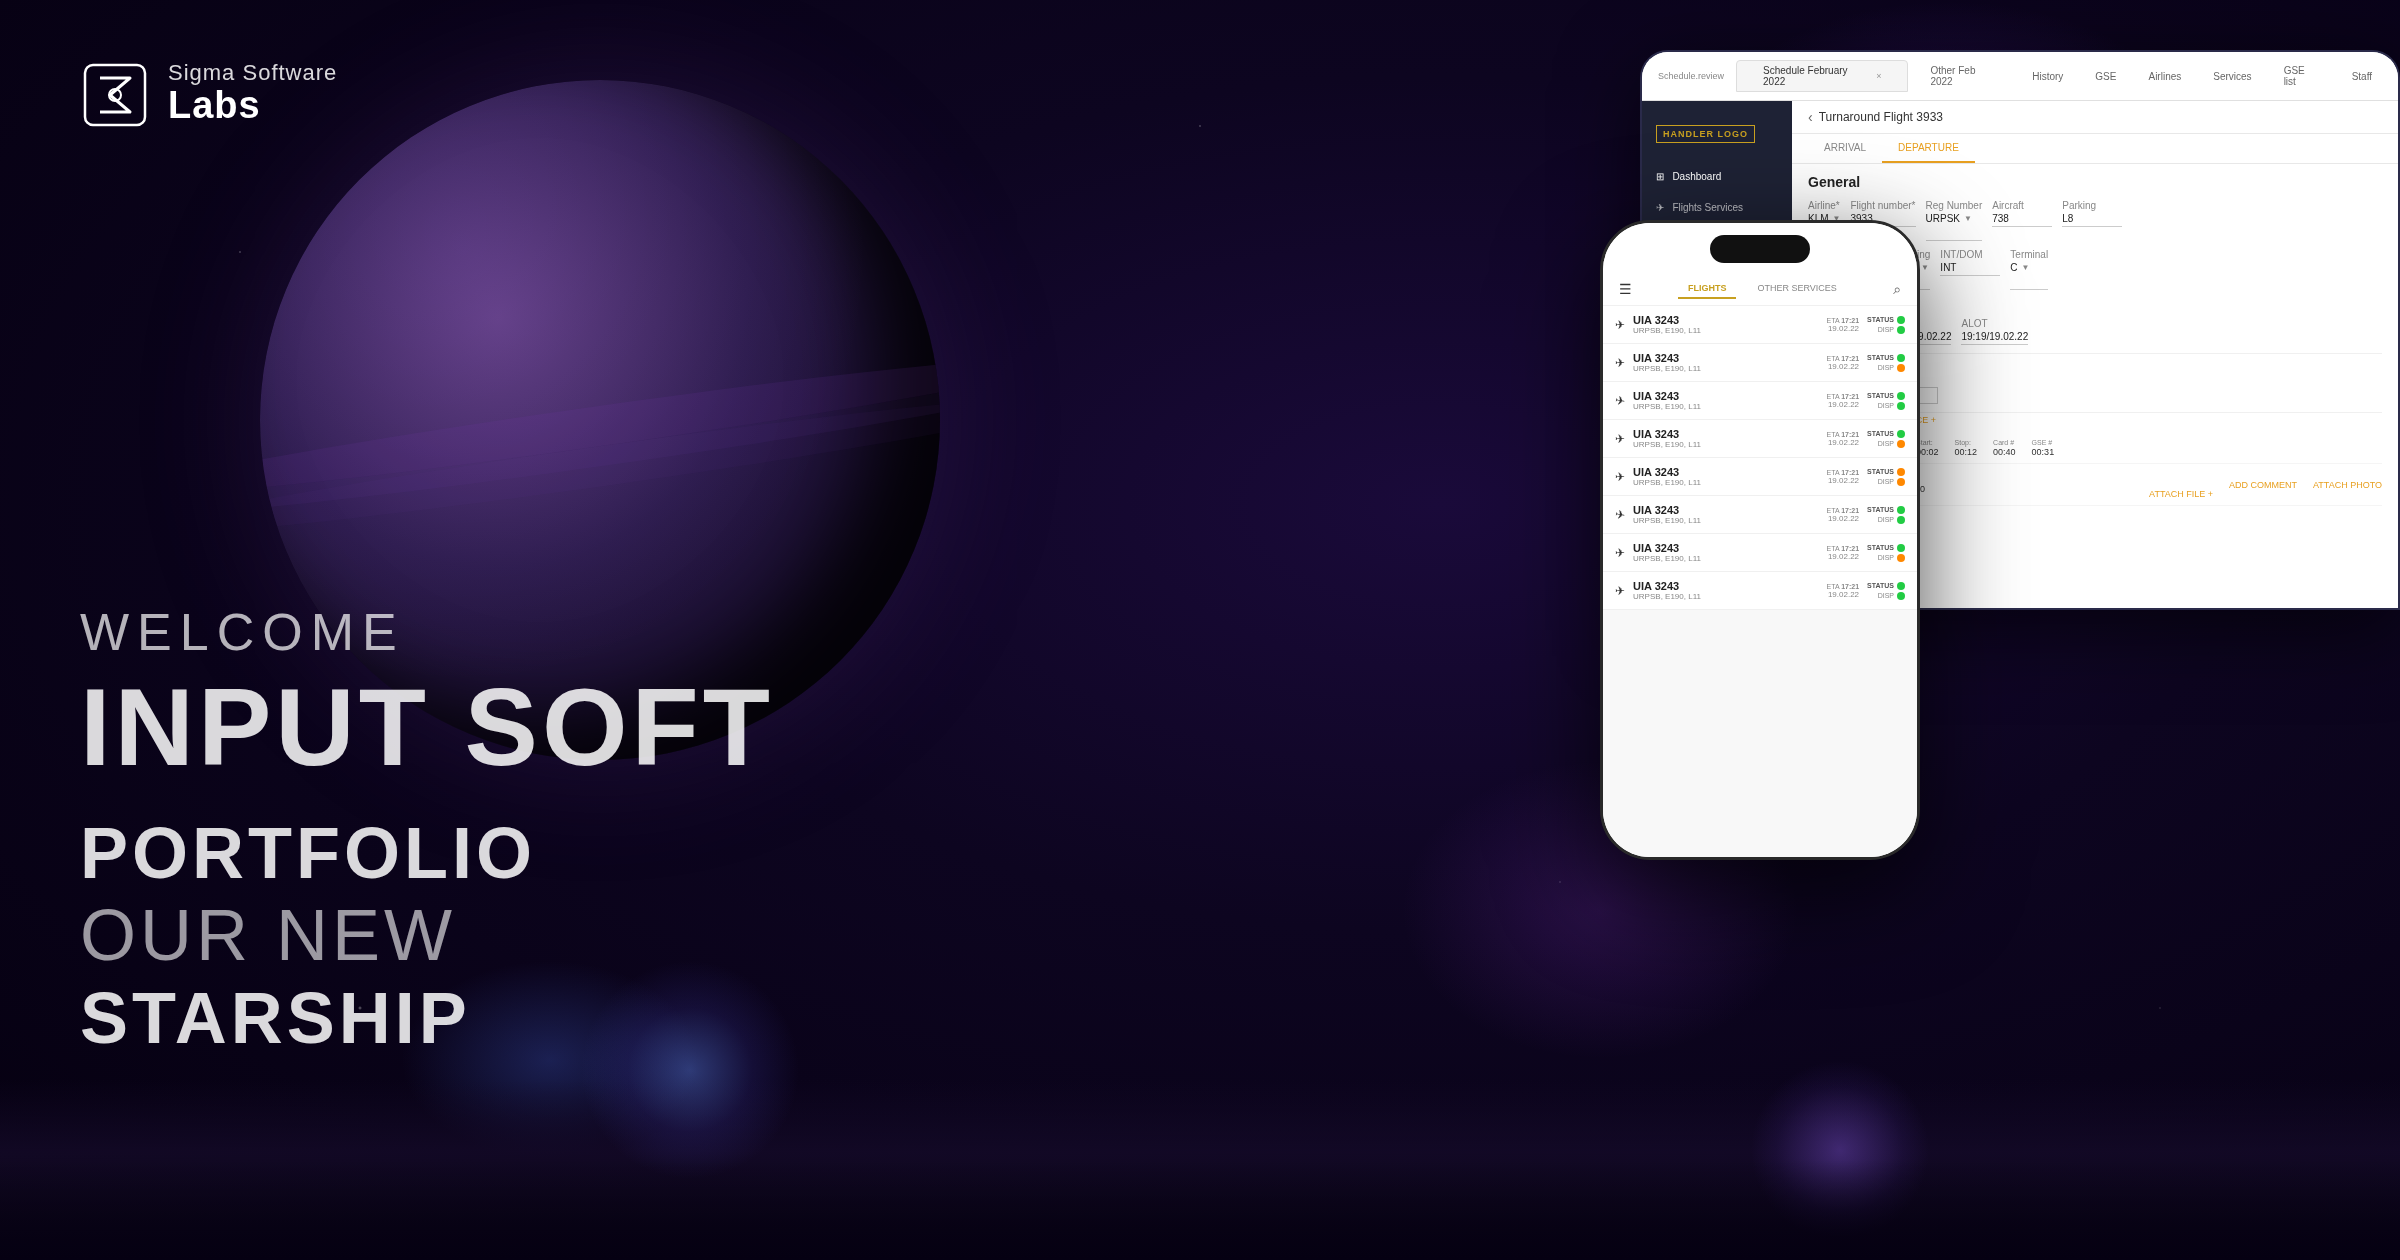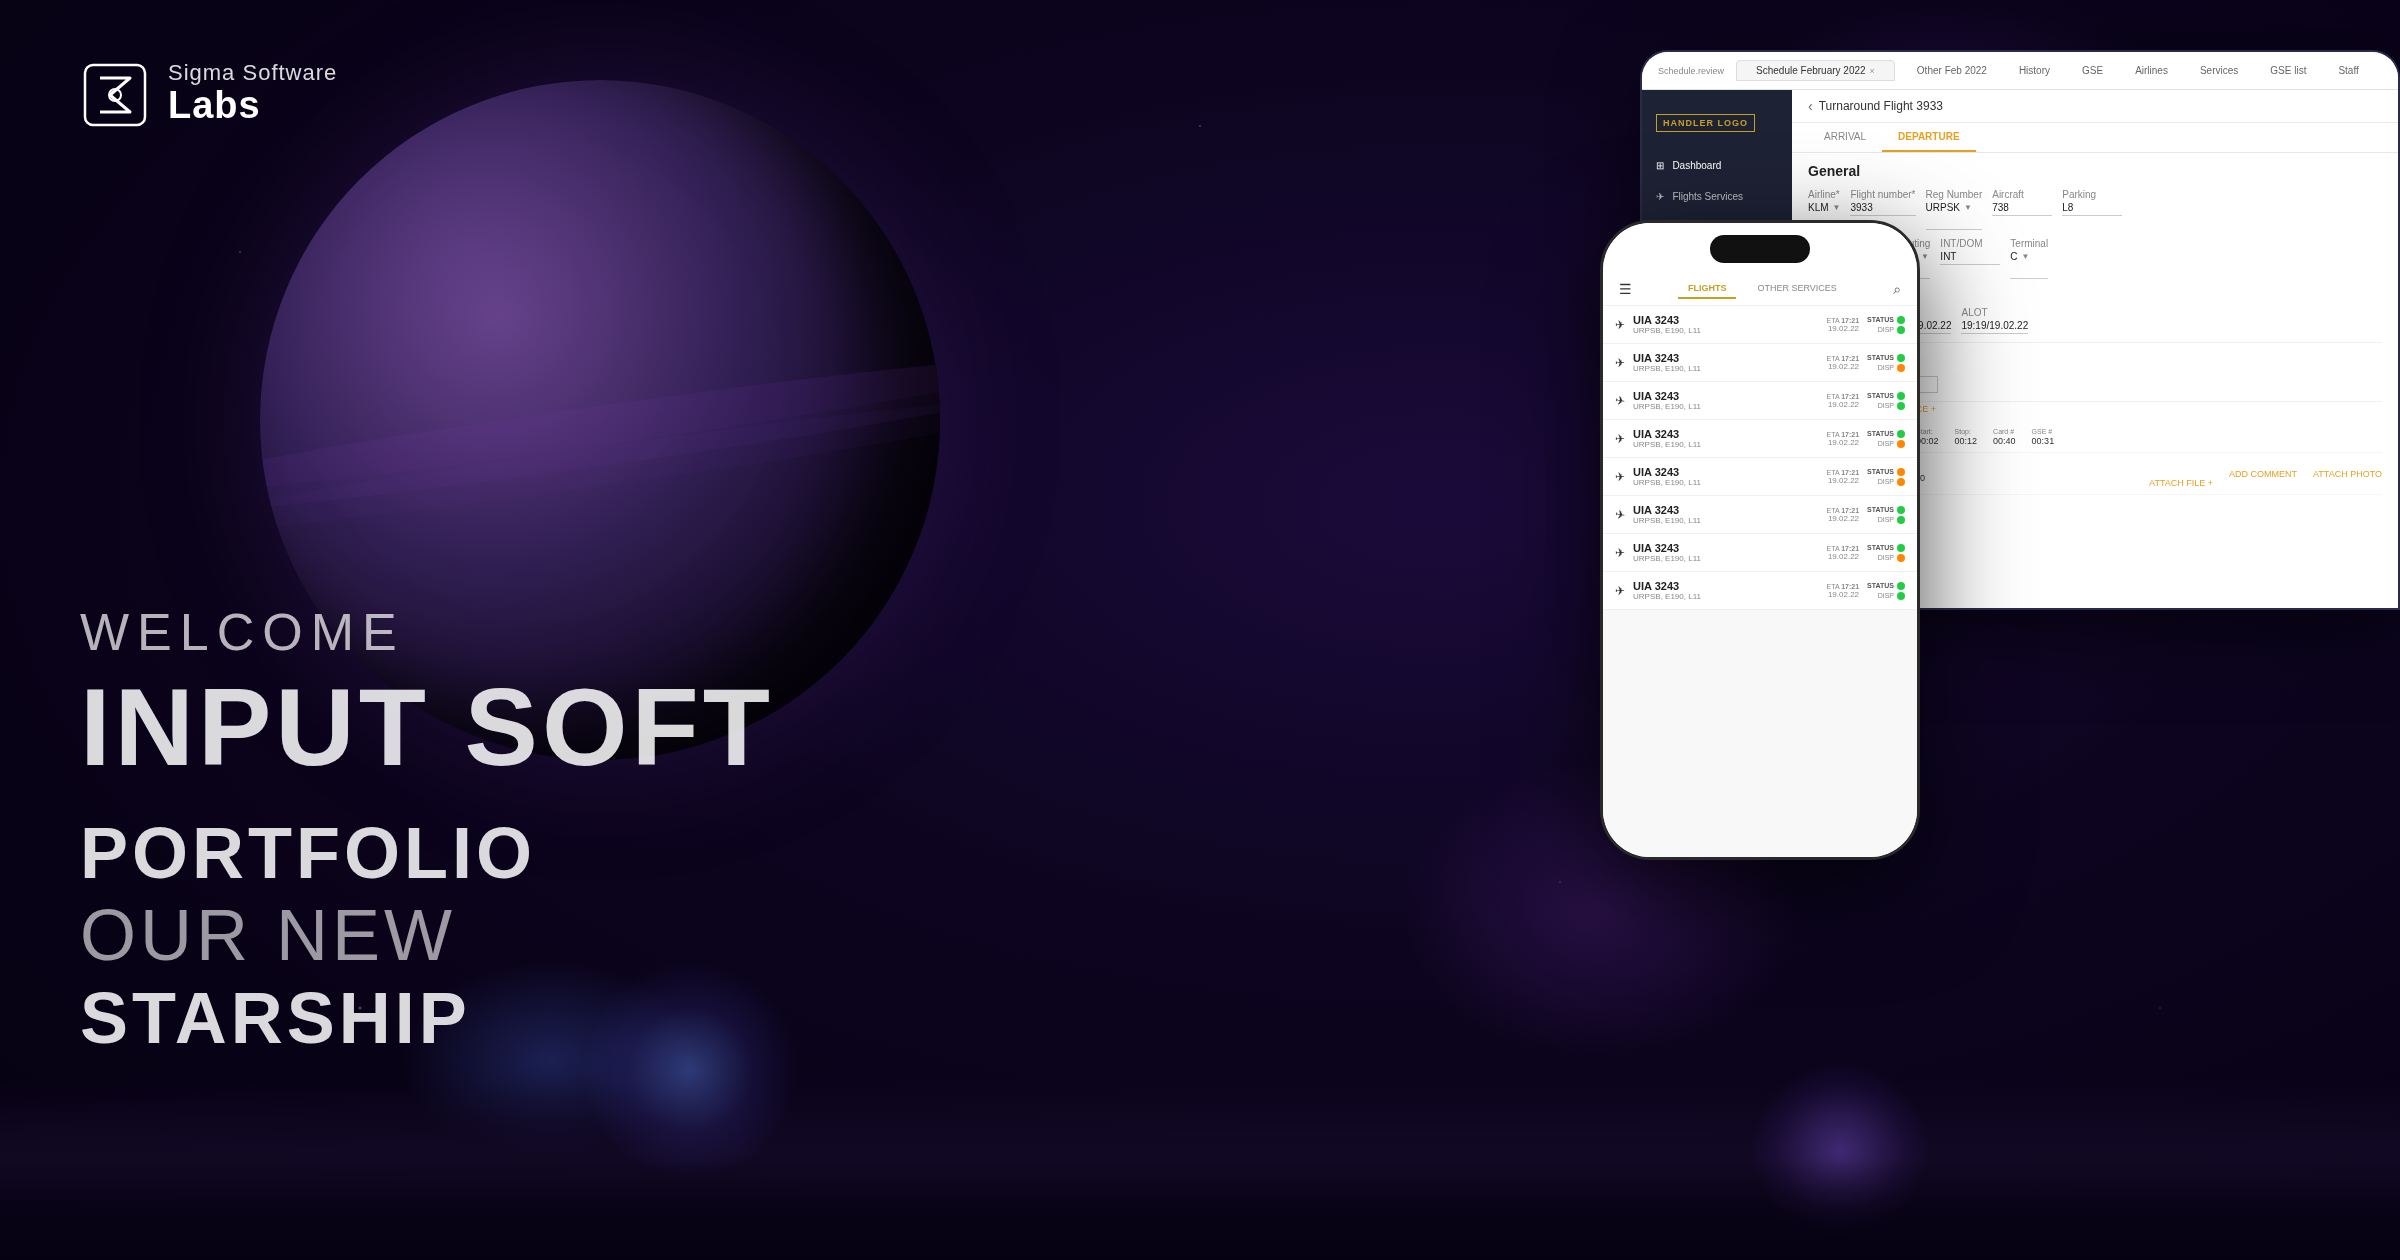--- a/index.html
+++ b/index.html
@@ -197,21 +197,21 @@
       color: #555;
       border-bottom: 1px solid #e0e0e0;
       display: flex;
       align-items: center;
       gap: 12px;
     }
     .tab-active {
       background: #f5f5f5;
       border: 1px solid #ddd;
       border-radius: 4px 4px 0 0;
-      padding: 4px 19px;
+      padding: 4px 26px;
       font-size: 10px;
       color: #333;
       display: flex;
       align-items: center;
       gap: 4px;
     }
     .tab-active .close-x {
       font-size: 9px;
       color: #999;
       cursor: pointer;
@@ -274,21 +274,21 @@
     .t-tab {
       padding: 8px 16px;
       font-size: 10px;
       color: #888;
       cursor: pointer;
       border-bottom: 2px solid transparent;
     }
     .t-tab.active {
       color: #e8a020;
       border-bottom-color: #e8a020;
-      font-weight: 700;
+      font-weight: 400;
     }
     .general-section {
       padding: 10px 16px;
       flex: 1;
       overflow: hidden;
     }
     .general-title {
       font-size: 14px;
       font-weight: 600;
       color: #222;

